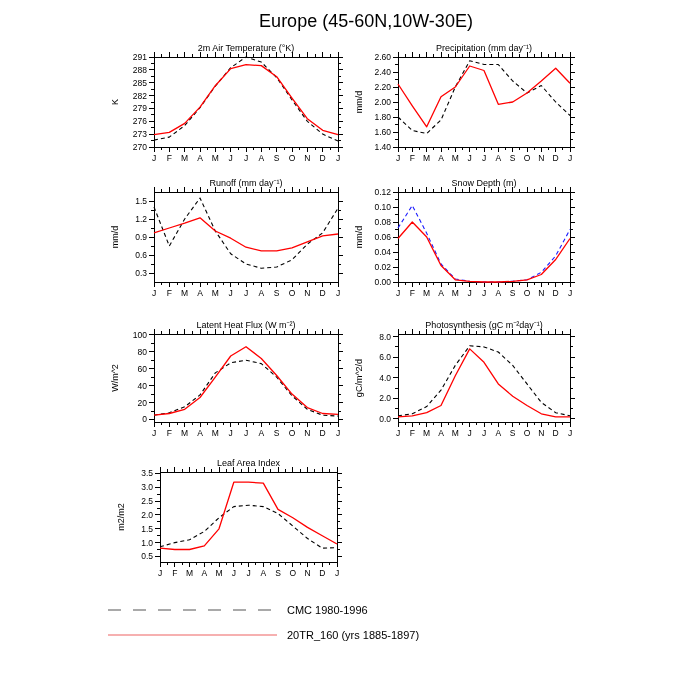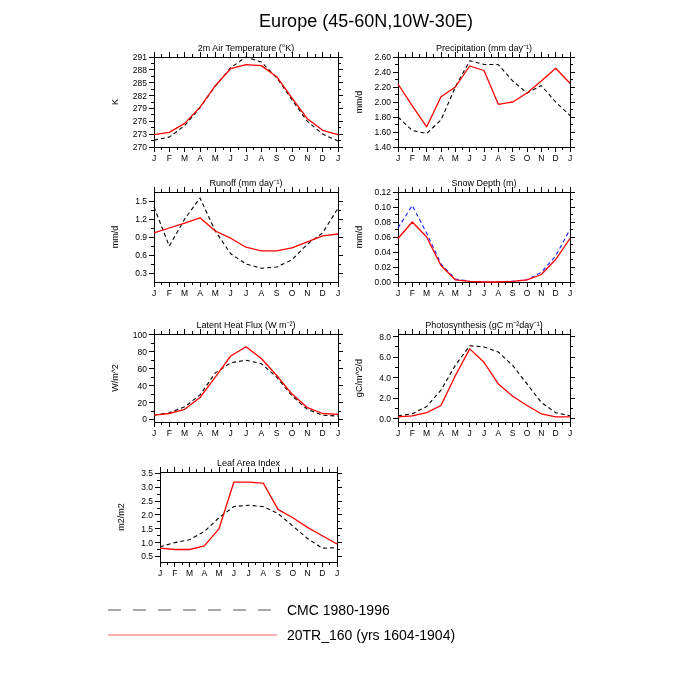--- a/index.html
+++ b/index.html
@@ -4,21 +4,21 @@
 <style>
   html,body{margin:0;padding:0;background:#ffffff;}
   #page{position:relative;width:700px;height:700px;background:#ffffff;overflow:hidden;
         font-family:"Liberation Sans",sans-serif;}
   .page-title{position:absolute;top:11px;left:32px;width:668px;text-align:center;
               font-size:18px;color:#000;}
   #figure-canvas{position:absolute;top:0;left:0;}
   #figure-canvas text{font-family:"Liberation Sans",sans-serif;fill:#000;}
   #legend{position:absolute;left:107px;top:597px;}
   .legend-row{display:flex;align-items:center;height:25px;}
-  .legend-label{font-size:14px;color:#000;margin-left:8px;white-space:nowrap;}
+  .legend-label{font-size:11px;color:#000;margin-left:8px;white-space:nowrap;}
 </style>
 </head>
 <body>
 
 <div id="page">
   <div class="page-title">Europe (45-60N,10W-30E)</div>
   <svg id="figure-canvas" width="700" height="700">
       <g>
         <rect x="154" y="57" width="184" height="90" fill="none" stroke="#000" stroke-width="1" shape-rendering="crispEdges"></rect>
         <g stroke="#000" stroke-width="1" shape-rendering="crispEdges">
@@ -739,16 +739,16 @@
       <div class="legend-row">
         <svg width="172" height="12">
           <line x1="1" y1="6" x2="170" y2="6" stroke="#a9a9a9" stroke-width="2" stroke-dasharray="13 12"></line>
         </svg>
         <span class="legend-label">CMC 1980-1996</span>
       </div>
       <div class="legend-row">
         <svg width="172" height="12">
           <line x1="1" y1="6" x2="170" y2="6" stroke="#f6b0b0" stroke-width="2"></line>
         </svg>
-        <span class="legend-label">20TR_160 (yrs 1604-1904)</span>
+        <span class="legend-label">20TR_160 (yrs 1885-1897)</span>
       </div>
     </div>
 </div>
 
 </body></html>

